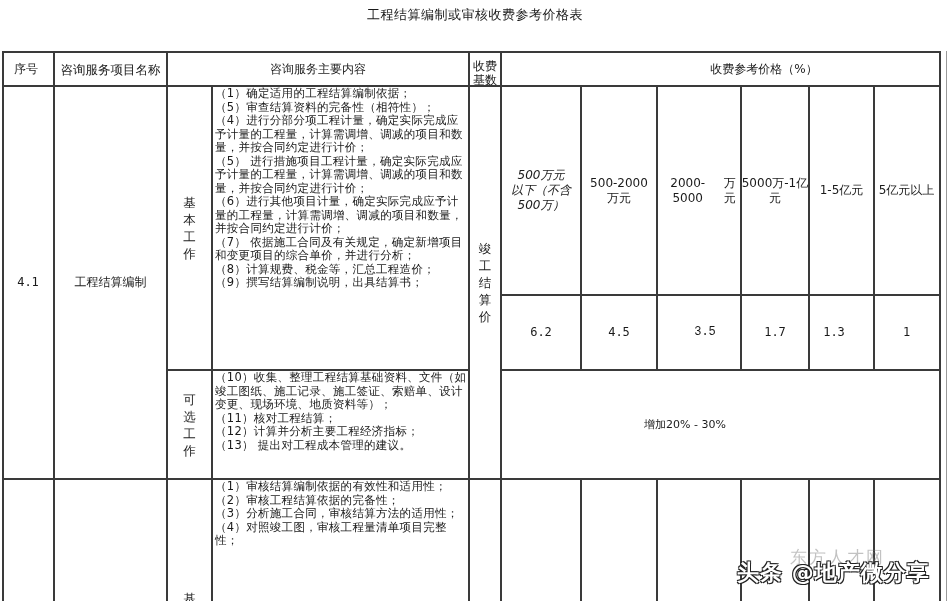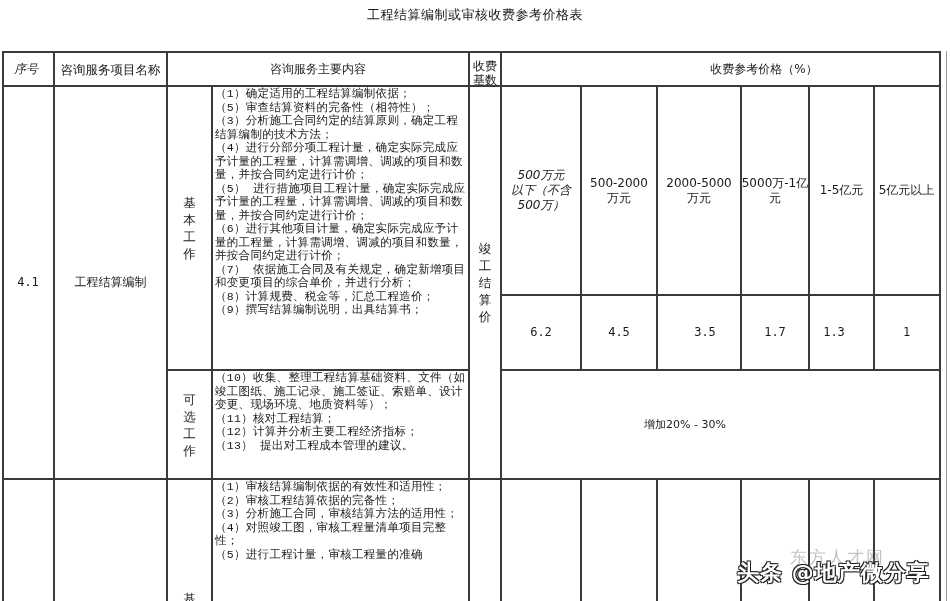--- a/index.html
+++ b/index.html
@@ -16,21 +16,21 @@
       position: absolute; box-sizing: border-box;
       display: flex; align-items: center; justify-content: center;
       text-align: center; font-size: 12px; line-height: 15px;
     }
     .vline { position: absolute; background: #3a3a3a; width: 2px; }
     .hline { position: absolute; background: #3a3a3a; height: 2px; }
     .thin-v { position: absolute; background: #9a9a9a; width: 1px; }
     .content {
       align-items: flex-start; justify-content: flex-start;
       text-align: left; font-size: 11.5px; line-height: 13.5px;
-      padding: 1px 2px 0 3px; letter-spacing: 0.3px; font-family: Liberation Mono, monospace;
+      padding: 1px 2px 0 3px; letter-spacing: 0.3px;
     }
     .content p { margin: 0; }
     .vert { writing-mode: horizontal-tb; }
     .vert span { display: block; line-height: 17px; font-size: 12.5px; }
     .num { font-family: "DejaVu Sans Mono", "Liberation Mono", monospace; font-size: 12px; }
     .watermark {
       position: absolute; left: 737px; top: 558px;
       font-size: 22px; font-weight: bold; color: #ffffff;
       text-shadow: -1px -1px 0 #222, 1px -1px 0 #222, -1px 1px 0 #222, 1px 1px 0 #222;
       letter-spacing: 1px; white-space: nowrap;
@@ -38,21 +38,21 @@
     .watermark-faint {
       position: absolute; left: 790px; top: 546px;
       font-size: 17px; color: rgba(120,120,120,0.45); white-space: nowrap; letter-spacing: 2px;
     }
   </style>
 </head>
 <body>
 
 <div class="title">工程结算编制或审核收费参考价格表</div>
 
-<div class="cell" style="left:2px;top:52px;width:48px;height:34px;font-style:italic;">序号</div>
+<div class="cell" style="left:2px;top:52px;width:48px;height:34px;">序号</div>
 <div class="cell" style="left:54px;top:52px;width:113px;height:34px;font-size:12.5px;">咨询服务项目名称</div>
 <div class="cell" style="left:167px;top:52px;width:302px;height:34px;">咨询服务主要内容</div>
 <div class="cell" style="left:469px;top:52px;width:32px;height:41px;flex-direction:column;line-height:14px;">
   <span>收费</span>
   <span>基数</span>
 </div>
 <div class="cell" style="left:501px;top:52px;width:438px;height:34px;margin-left:44px;">收费参考价格（%）</div>
 
 <div class="cell num" style="left:2px;top:86px;width:52px;height:393px;">4.1</div>
 <div class="cell" style="left:54px;top:86px;width:113px;height:393px;">工程结算编制</div>
@@ -61,21 +61,20 @@
   <span>基</span>
   <span>本</span>
   <span>工</span>
   <span>作</span>
 </div>
 
 <div class="cell content" style="left:212px;top:86px;width:257px;height:284px;">
   <div>
     <p>（1）确定适用的工程结算编制依据；</p>
     <p>（5）审查结算资料的完备性（相符性）；</p>
-    <p>（3）分析施工合同约定的结算原则，确定工程结算编制的技术方法；</p>
     <p>（4）进行分部分项工程计量，确定实际完成应予计量的工程量，计算需调增、调减的项目和数量，并按合同约定进行计价；</p>
     <p>（5） 进行措施项目工程计量，确定实际完成应予计量的工程量，计算需调增、调减的项目和数量，并按合同约定进行计价；</p>
     <p>（6）进行其他项目计量，确定实际完成应予计量的工程量，计算需调增、调减的项目和数量，并按合同约定进行计价；</p>
     <p>（7） 依据施工合同及有关规定，确定新增项目和变更项目的综合单价，并进行分析；</p>
     <p>（8）计算规费、税金等，汇总工程造价；</p>
     <p>（9）撰写结算编制说明，出具结算书；</p>
   </div>
 </div>
 
 <div class="cell vert" style="left:469px;top:86px;width:32px;height:393px;flex-direction:column;">
@@ -88,39 +87,39 @@
 
 <div class="cell" style="left:501px;top:86px;width:80px;height:209px;flex-direction:column;font-style:italic;">
   <span>500万元</span>
   <span>以下（不含</span>
   <span>500万）</span>
 </div>
 <div class="cell" style="left:581px;top:86px;width:76px;height:209px;flex-direction:column;">
   <span>500-2000</span>
   <span>万元</span>
 </div>
-<div class="cell" style="left:657px;top:86px;width:84px;height:209px;flex-direction:column;">
+<div class="cell" style="left:657px;top:86px;width:84px;height:209px;">
   <span>2000-5000</span>
   <span>万元</span>
 </div>
 <div class="cell" style="left:741px;top:86px;width:68px;height:209px;flex-direction:column;">
   <span>5000万-1亿</span>
   <span>元</span>
 </div>
 <div class="cell" style="left:809px;top:86px;width:65px;height:209px;flex-direction:column;">
   <span>1-5亿元</span>
 </div>
 <div class="cell" style="left:874px;top:86px;width:65px;height:209px;">
   <span>5亿元</span>
   <span>以上</span>
 </div>
 
 <div class="cell num" style="left:501px;top:295px;width:80px;height:75px;text-align:right;">6.2</div>
 <div class="cell num" style="left:581px;top:295px;width:76px;height:75px;">4.5</div>
-<div class="cell num" style="left:657px;top:295px;width:96px;height:75px;">3.5</div>
+<div class="cell num" style="left:657px;top:295px;width:96px;height:75px;font-family:Liberation Mono, monospace;">3.5</div>
 <div class="cell num" style="left:741px;top:295px;width:68px;height:75px;">1.7</div>
 <div class="cell num" style="left:809px;top:295px;width:50px;height:75px;">1.3</div>
 <div class="cell num" style="left:874px;top:295px;width:65px;height:75px;">1</div>
 
 <div class="cell vert" style="left:167px;top:370px;width:45px;height:109px;flex-direction:column;">
   <span>可</span>
   <span>选</span>
   <span>工</span>
   <span>作</span>
 </div>
@@ -138,21 +137,20 @@
 <div class="cell" style="left:54px;top:479px;width:113px;height:122px;"></div>
 <div class="cell vert" style="left:167px;top:479px;width:45px;height:122px;flex-direction:column;justify-content:flex-end;">
   <span style="margin-bottom:-6px;">基</span>
 </div>
 <div class="cell content" style="left:212px;top:479px;width:257px;height:122px;overflow:hidden;">
   <div>
     <p>（1）审核结算编制依据的有效性和适用性；</p>
     <p>（2）审核工程结算依据的完备性；</p>
     <p>（3）分析施工合同，审核结算方法的适用性；</p>
     <p>（4）对照竣工图，审核工程量清单项目完整性；</p>
-    <p>（5）进行工程计量，审核工程量的准确</p>
   </div>
 </div>
 
 <div class="hline" style="left:2px;top:51px;width:939px;"></div>
 <div class="hline" style="left:2px;top:85px;width:939px;"></div>
 <div class="hline" style="left:501px;top:294px;width:440px;"></div>
 <div class="hline" style="left:167px;top:369px;width:302px;"></div>
 <div class="hline" style="left:501px;top:369px;width:440px;"></div>
 <div class="hline" style="left:2px;top:478px;width:939px;"></div>
 

